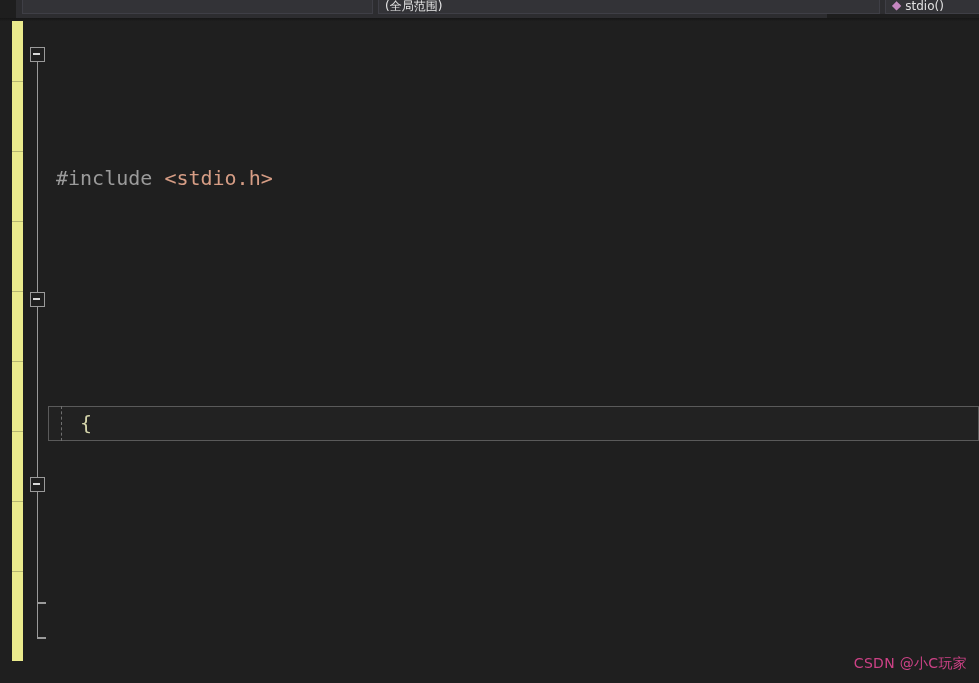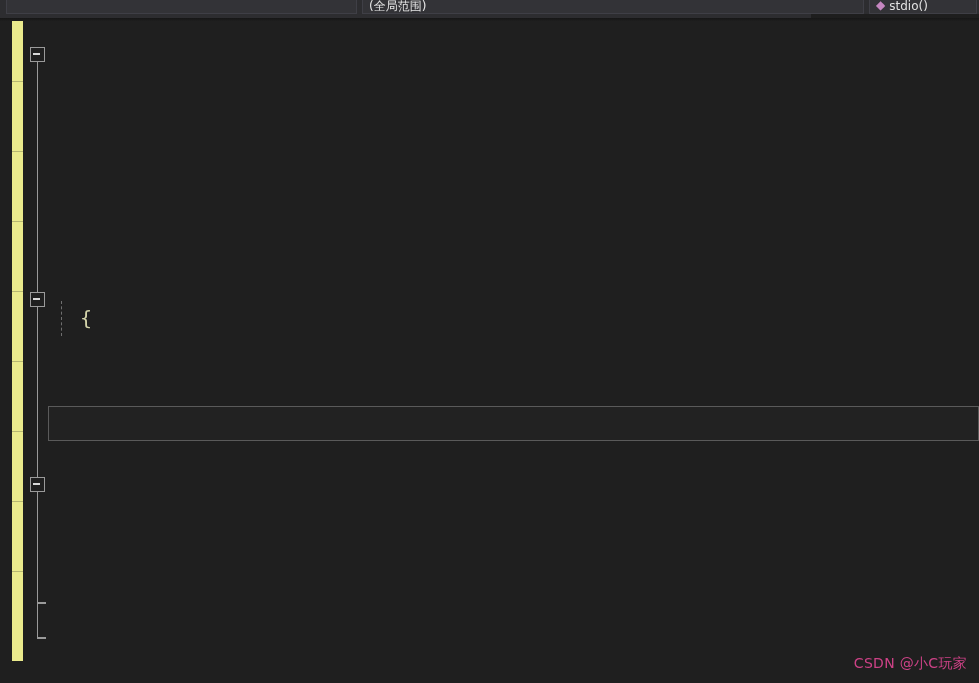--- a/index.html
+++ b/index.html
@@ -9,21 +9,21 @@
   }
   body {
     width: 979px; height: 683px;
     overflow: hidden;
     font-family: "DejaVu Sans Mono", "Liberation Mono", monospace;
     position: relative;
   }
 
   
   #navbar {
-    position: absolute; top: 0; left: 0;
+    position: absolute; top: 0; left: 16px;
     width: 811px; height: 18px;
     background: #2d2d30;
     display: flex;
     align-items: flex-end;
   }
   #navbar .strip {
     position: absolute; left: 0; top: 0;
     width: 979px; height: 14px;
     background: #2d2d30;
   }
@@ -202,20 +202,21 @@
     <div class="fold-box" style="left:4px; top:456px;"></div>
     <div class="fold-line" style="left:10.7px; top:471px; height:110px;"></div>
     <div class="fold-foot" style="left:10.7px; top:581px; width:9px;"></div>
   </div>
 
   <div id="current-line" style="top:385px;"></div>
 
   <div id="code">
 
     
+    <div class="line"><span class="pp">#include</span> <span class="inc">&lt;stdio.h&gt;</span></div>
 
     
 
     
     <div class="line"><span class="guide" style="left:9px"></span>  <span class="punc">{</span></div>
 
     
     
 
     

